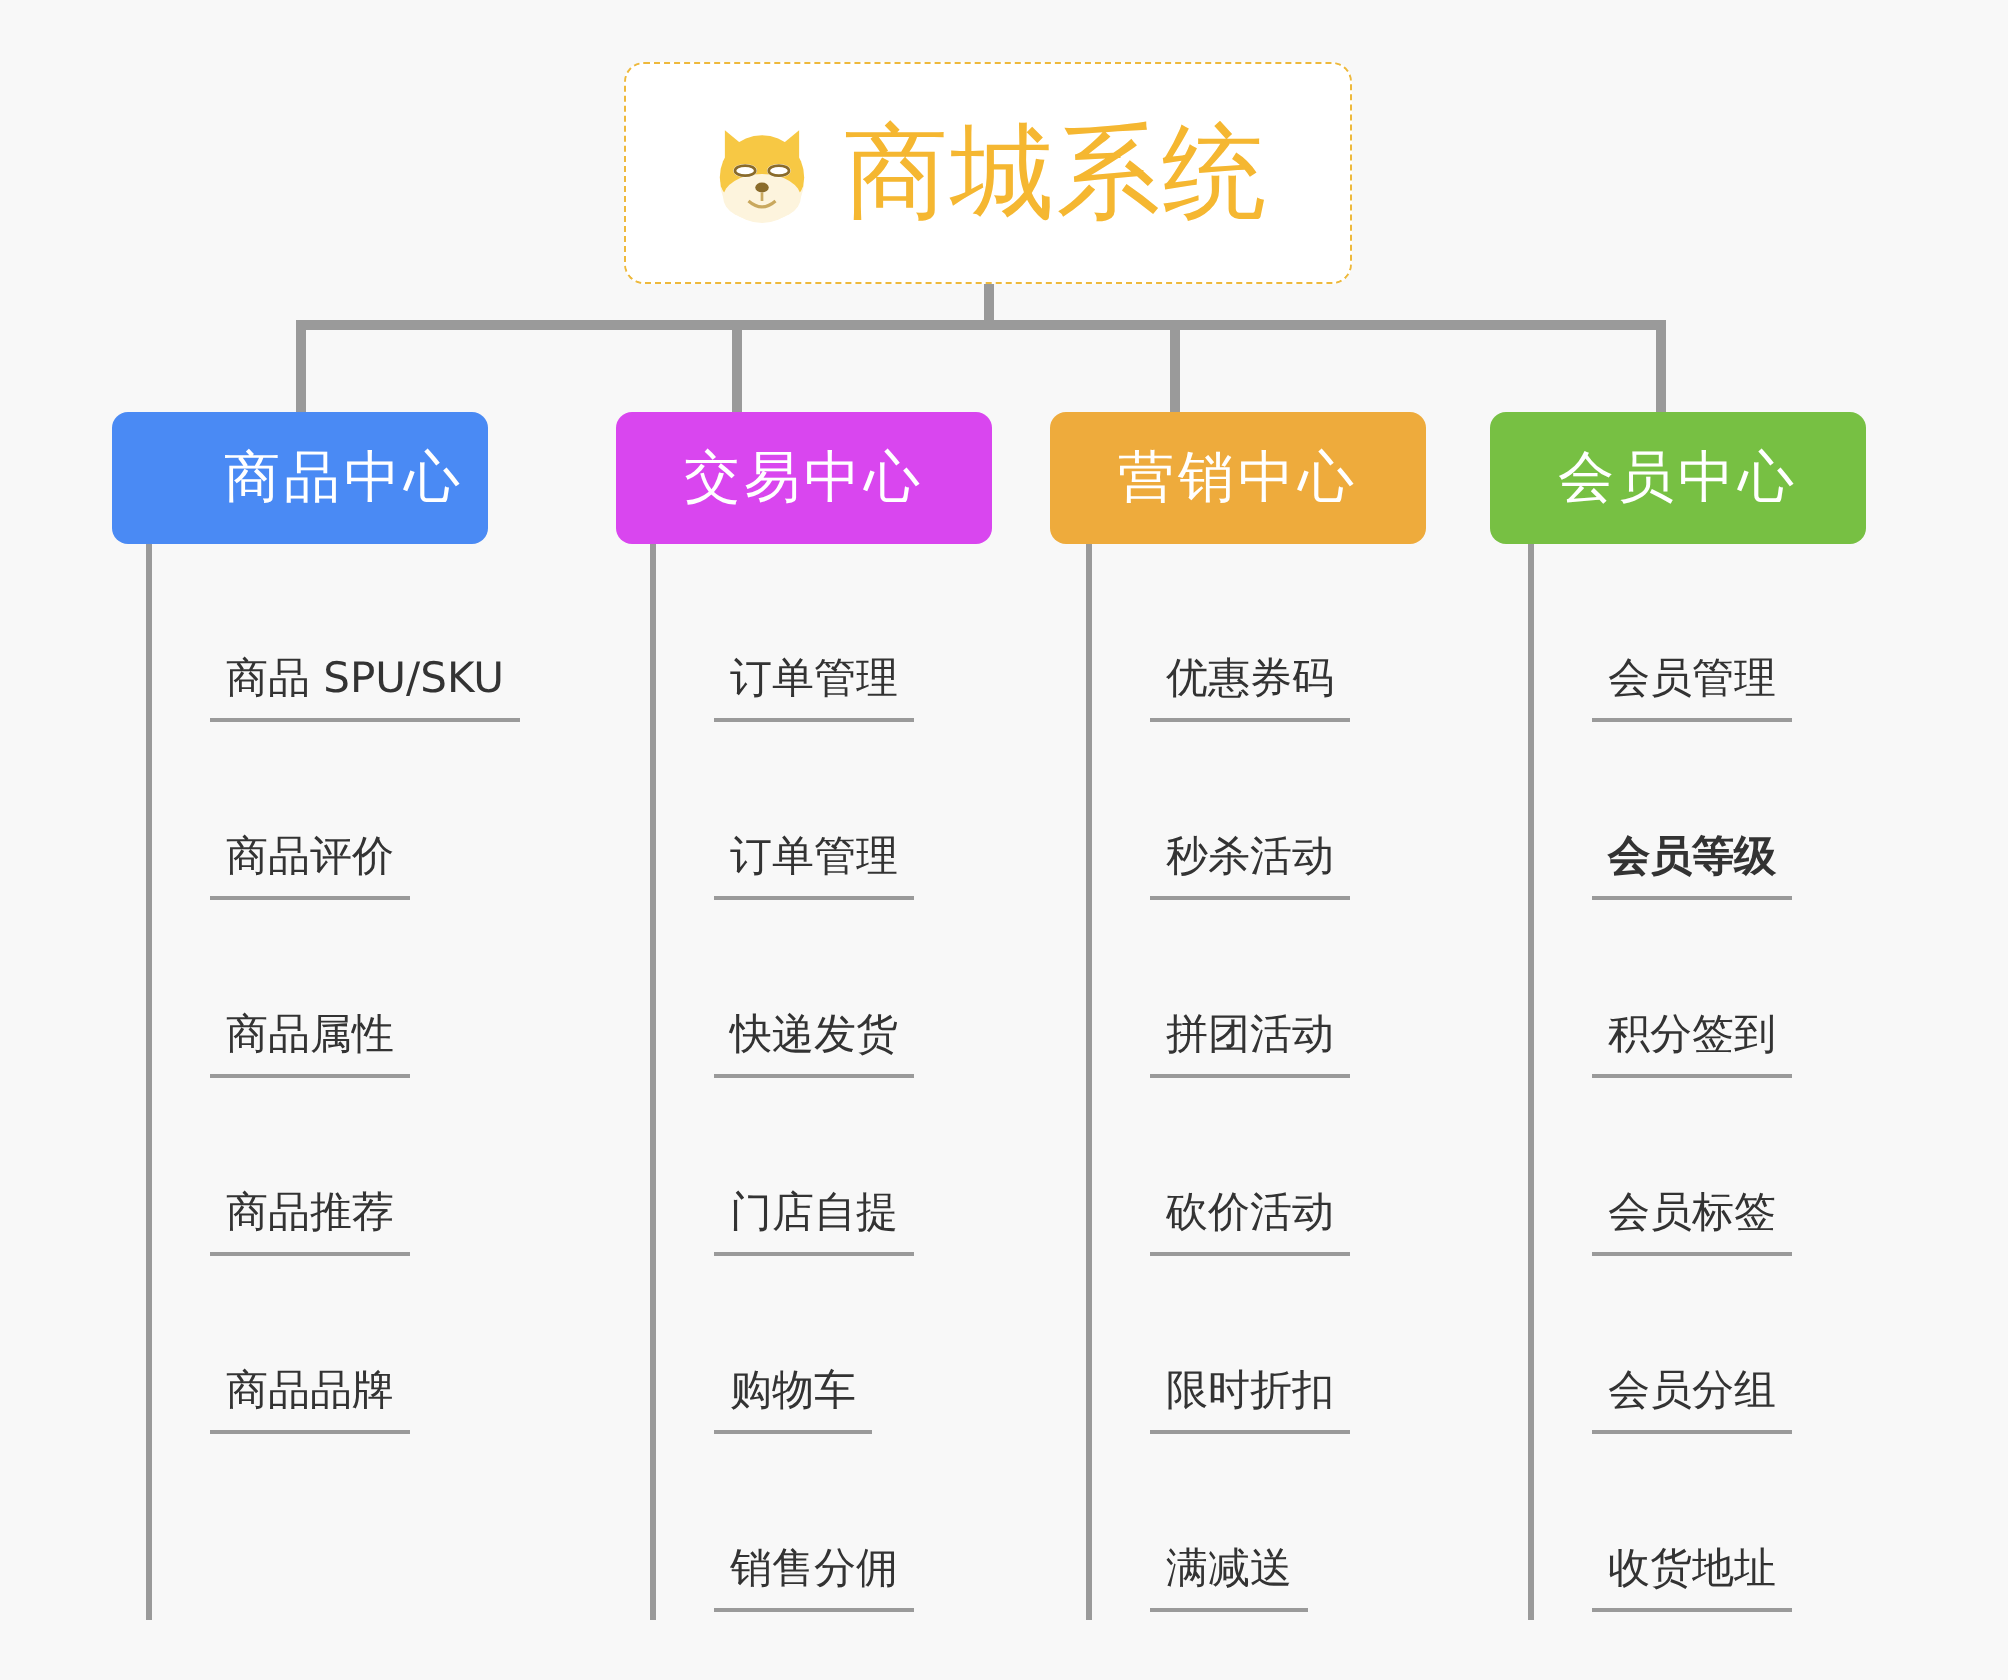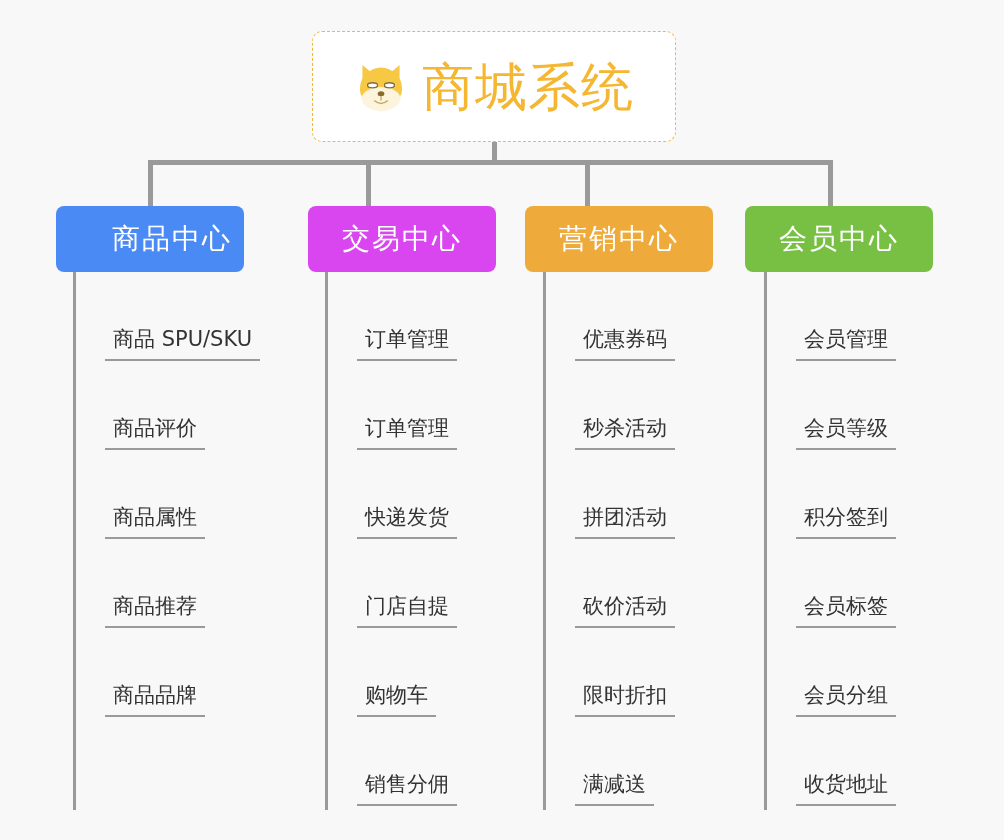--- a/index.html
+++ b/index.html
@@ -230,21 +230,21 @@
         <span class="leaf-text" style="border-bottom-color: rgb(154, 154, 154);">满减送</span>
       </div>
   </div>
 
   <div class="leaf-col" style="left:764px;">
     <div class="leaf-spine" style="background: rgb(154, 154, 154);"></div>
     <div class="leaf-item">
         <span class="leaf-text" style="border-bottom-color: rgb(154, 154, 154);">会员管理</span>
       </div>
     <div class="leaf-item">
-        <span class="leaf-text" style="border-bottom-color: rgb(154, 154, 154);">会员等级</span>
+        <span class="leaf-text" style="border-bottom-color: rgb(154, 154, 154); font-weight: bold;">会员等级</span>
       </div>
     <div class="leaf-item">
         <span class="leaf-text" style="border-bottom-color: rgb(154, 154, 154);">积分签到</span>
       </div>
     <div class="leaf-item">
         <span class="leaf-text" style="border-bottom-color: rgb(154, 154, 154);">会员标签</span>
       </div>
     <div class="leaf-item">
         <span class="leaf-text" style="border-bottom-color: rgb(154, 154, 154);">会员分组</span>
       </div>

